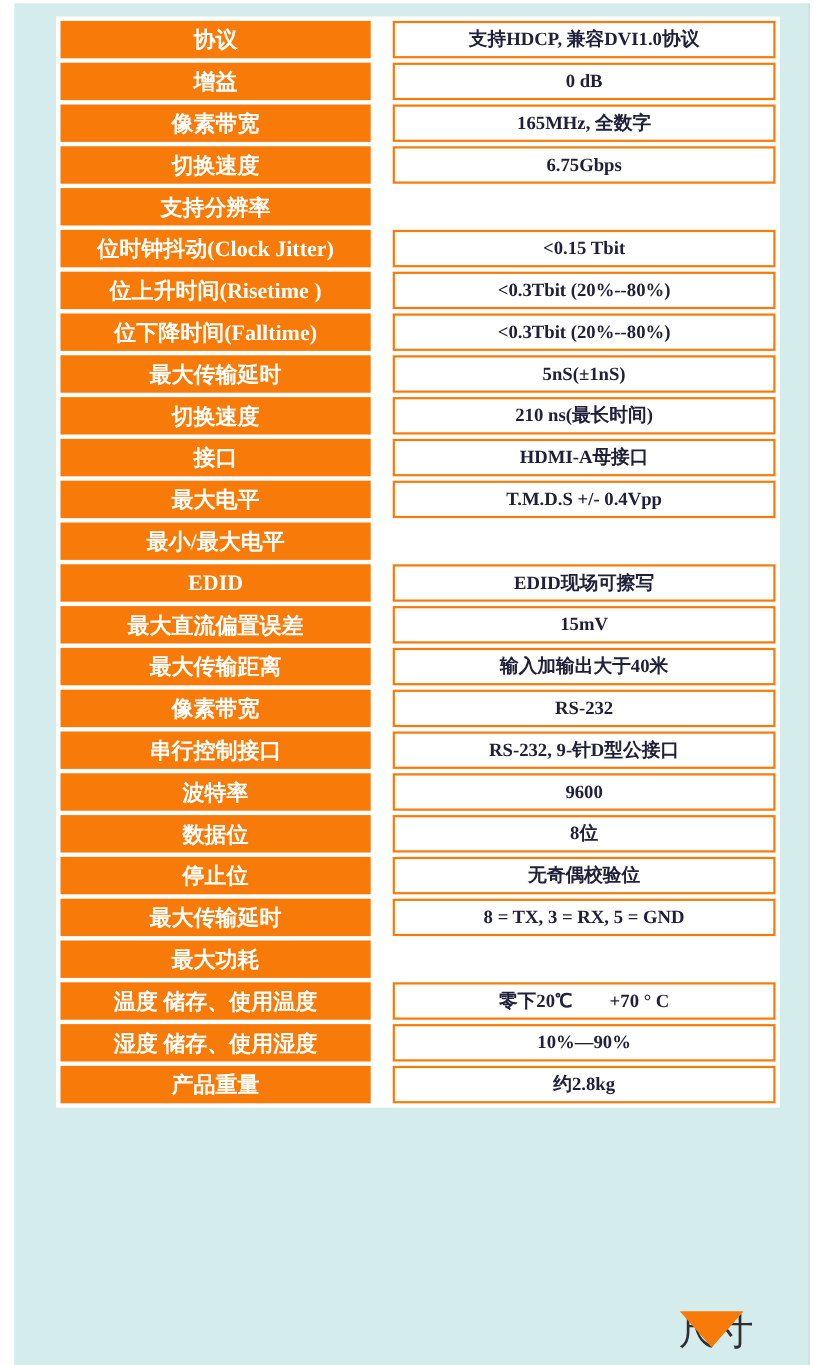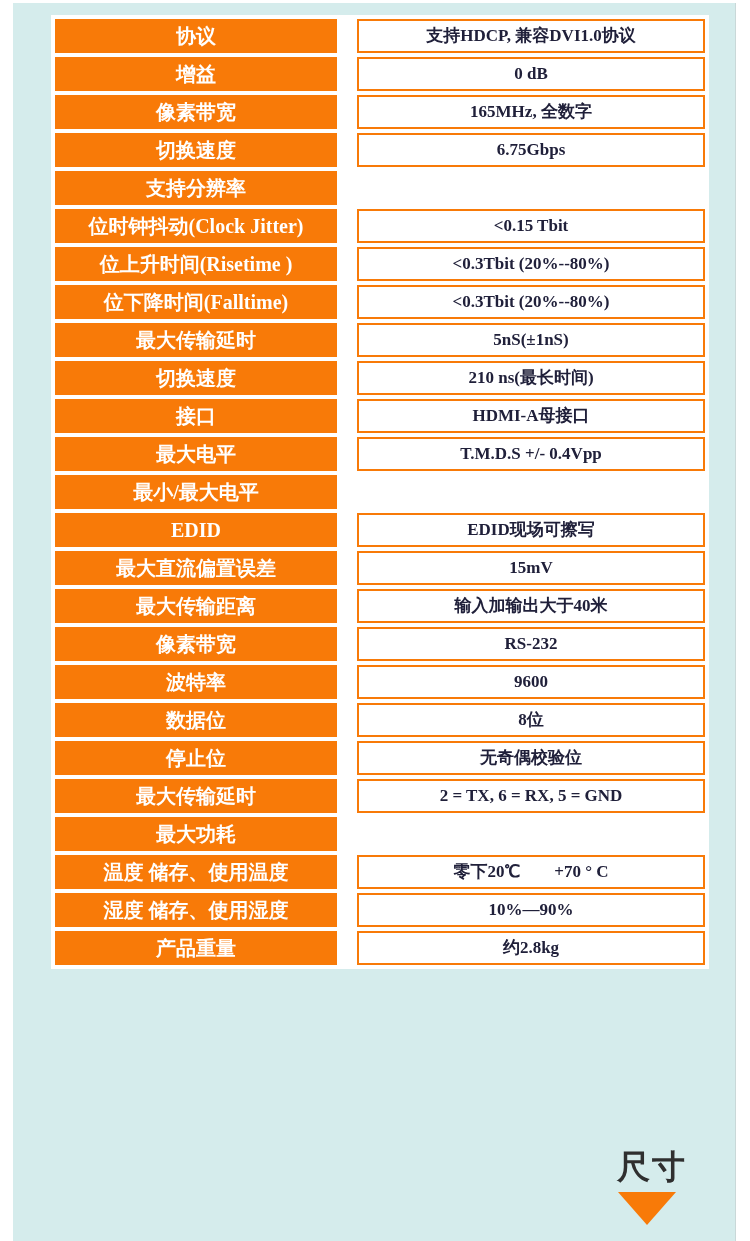--- a/index.html
+++ b/index.html
@@ -56,26 +56,25 @@
     display: flex;
     align-items: center;
     justify-content: center;
     text-align: center;
     white-space: pre-line;
     line-height: 1.45;
     flex-shrink: 0;
   }
   .footer-label {
     position: absolute;
-    left: 604px; top: 1142px;
+    left: 604px; top: 1186px;
     font-family: "Liberation Sans", sans-serif;
     font-size: 33px;
     letter-spacing: 2px;
     color: var(--footer-text, #2f2f2f);
-    font-weight: bold;
   }
   .triangle-down {
     position: absolute;
     left: 605px; top: 1189px;
     width: 0; height: 0;
     border-left: 29px solid transparent;
     border-right: 29px solid transparent;
     border-top: 33px solid var(--accent, #f87a08);
   }
 </style>
@@ -161,39 +160,43 @@
   <div class="spec-row">
     <div class="spec-label">最大传输距离</div>
     <div class="spec-value">输入加输出大于40米</div>
   </div>
 
   <div class="spec-row">
     <div class="spec-label">像素带宽</div>
     <div class="spec-value">RS-232</div>
   </div>
 
+  <div class="spec-row">
+    <div class="spec-label">串行控制接口</div>
+    <div class="spec-value">RS-232, 9-针D型公接口</div>
+  </div>
 
   <div class="spec-row">
     <div class="spec-label">波特率</div>
     <div class="spec-value">9600</div>
   </div>
 
   <div class="spec-row">
     <div class="spec-label">数据位</div>
     <div class="spec-value">8位</div>
   </div>
 
   <div class="spec-row">
     <div class="spec-label">停止位</div>
     <div class="spec-value">无奇偶校验位</div>
   </div>
 
   <div class="spec-row">
     <div class="spec-label">最大传输延时</div>
-    <div class="spec-value">2 = TX, 6 = RX, 5 = GND</div>
+    <div class="spec-value">8 = TX, 3 = RX, 5 = GND</div>
   </div>
 
 
   <div class="spec-row">
     <div class="spec-label">最大功耗</div>
   </div>
 
   <div class="spec-row">
     <div class="spec-label">温度 储存、使用温度</div>
     <div class="spec-value">零下20℃　　+70 ° C</div>

